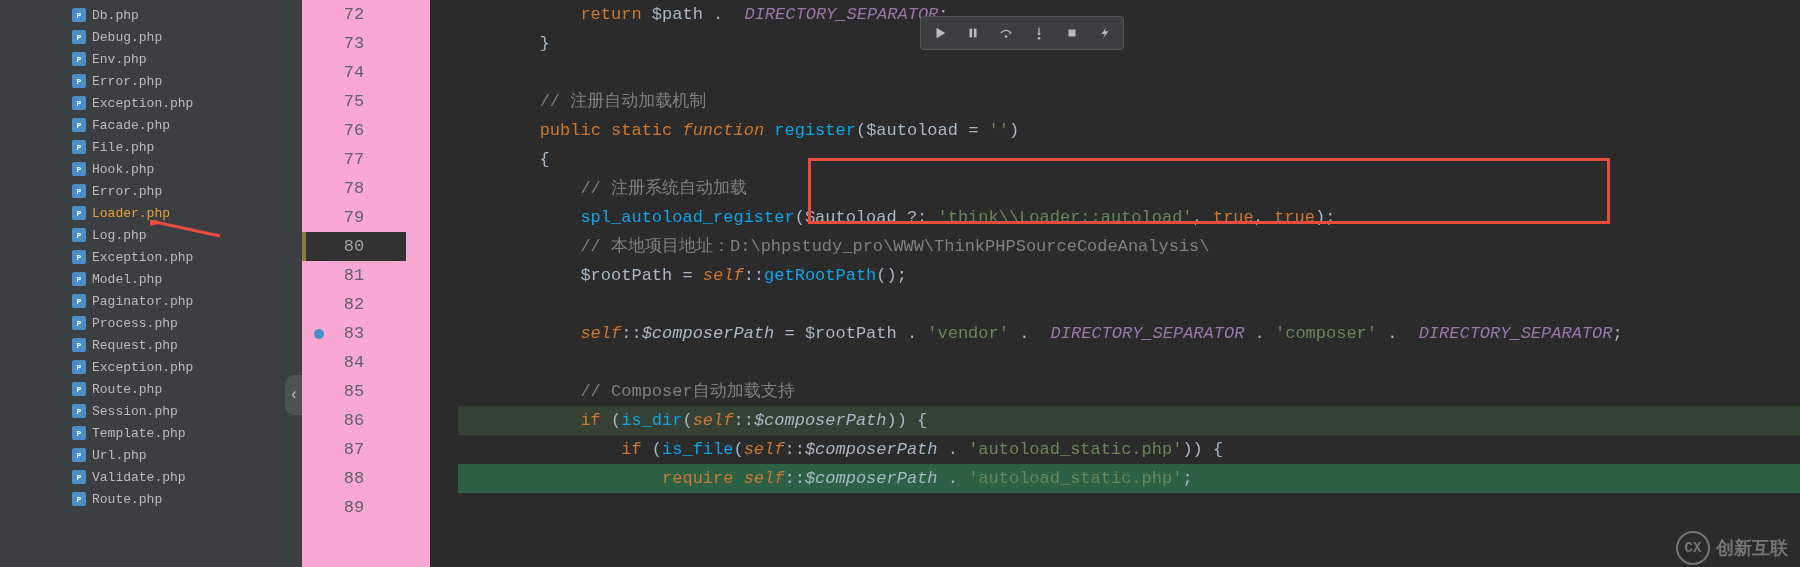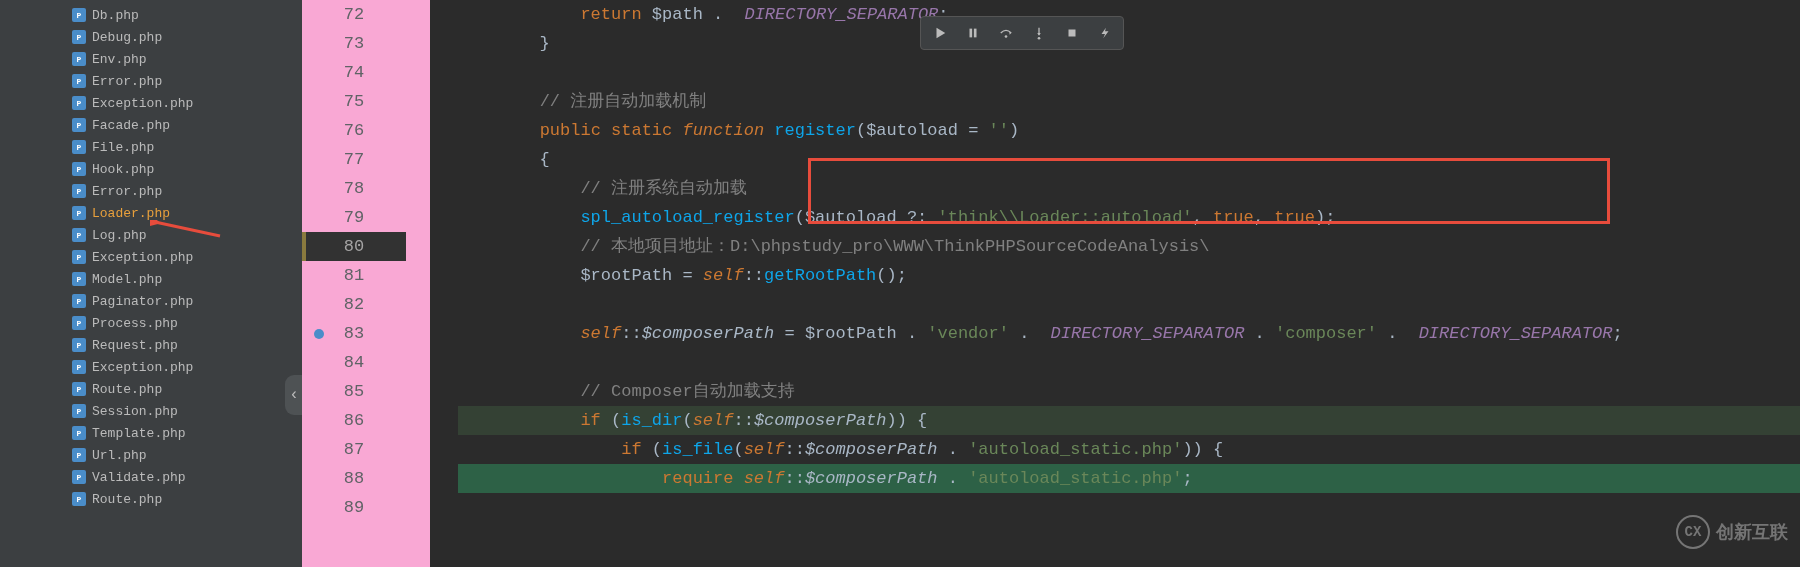--- a/index.html
+++ b/index.html
@@ -150,21 +150,21 @@
       display: flex;
       align-items: center;
       justify-content: center;
       cursor: pointer;
       border-radius: 3px;
     }
     .dbg-btn svg { width: 14px; height: 14px; }
     .watermark {
       position: absolute;
       right: 12px;
-      bottom: 18px;
+      bottom: 2px;
       display: flex;
       align-items: center;
       gap: 6px;
       color: #888;
       font-size: 18px;
       font-weight: bold;
       opacity: 0.8;
     }
     .wm-badge {
       width: 34px;

